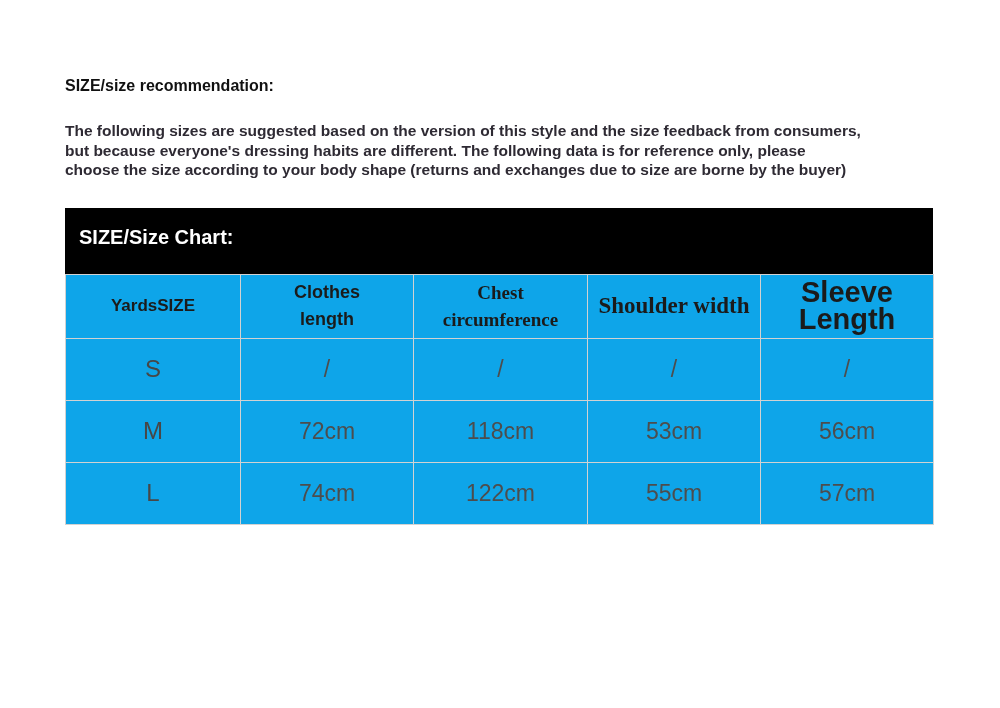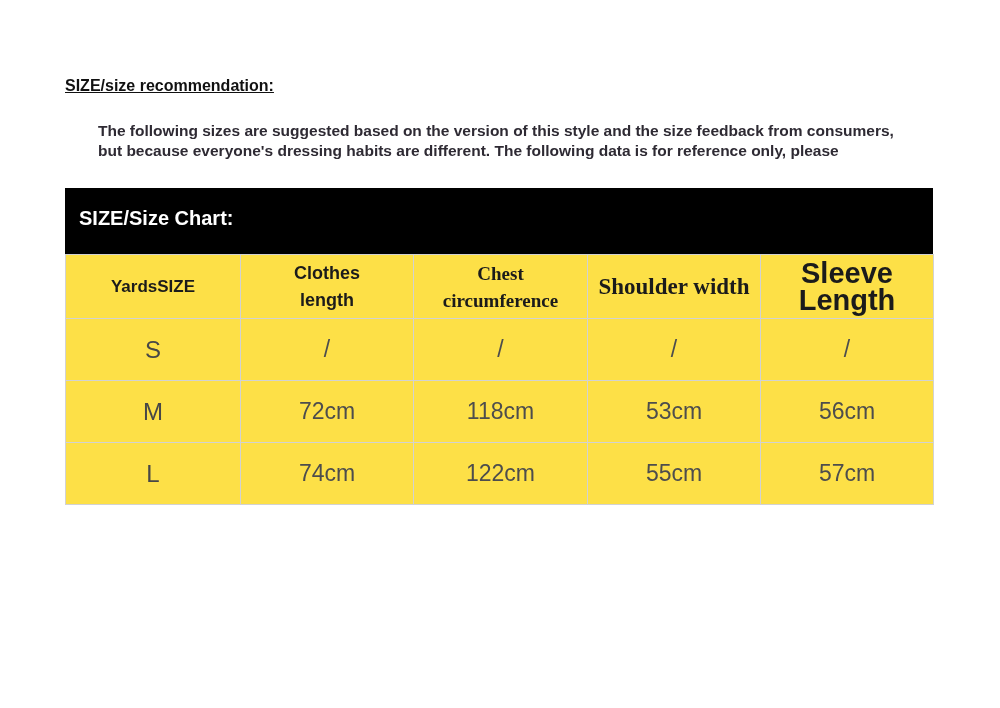--- a/index.html
+++ b/index.html
@@ -15,50 +15,48 @@
     left: 65px;
     top: 76px;
     width: 868px;
   }
   .heading {
     margin: 0;
     font-size: 16px;
     line-height: 20px;
     font-weight: bold;
     color: #111111;
-    text-decoration: underline;
   }
   .desc {
     margin-top: 25px;
     font-size: 15.5px;
     line-height: 19.5px;
     font-weight: bold;
     color: #2e2a33;
-    margin-left: 33px;
   }
   .chart-banner {
     margin-top: 28px;
     height: 66px;
     background: #000000;
     display: flex;
     align-items: center;
     box-sizing: border-box;
     padding-left: 14px;
     padding-bottom: 6px;
   }
   .chart-banner .banner-text {
     color: #ffffff;
     font-size: 20px;
     font-weight: bold;
   }
   table.size-table {
     border-collapse: collapse;
     table-layout: fixed;
     width: 868px;
-    background: #fde047;
+    background: #0ea5e9;
   }
   table.size-table col.col0 { width: 175px; }
   table.size-table col.col1 { width: 173px; }
   table.size-table col.col2 { width: 174px; }
   table.size-table col.col3 { width: 173px; }
   table.size-table col.col4 { width: 173px; }
   table.size-table th, table.size-table td {
     border: 1px solid #d2d2d2;
     text-align: center;
     vertical-align: middle;
@@ -83,20 +81,21 @@
 </head>
 <body>
 
 <div class="page">
 
   <h2 class="heading">SIZE/size recommendation:</h2>
 
   <div class="desc">
     <div>The following sizes are suggested based on the version of this style and the size feedback from consumers,</div>
     <div>but because everyone's dressing habits are different. The following data is for reference only, please</div>
+    <div>choose the size according to your body shape (returns and exchanges due to size are borne by the buyer)</div>
   </div>
 
   <div class="chart-banner">
     <span class="banner-text">SIZE/Size Chart:</span>
   </div>
 
   <table class="size-table">
     <colgroup>
       <col class="col0">
         <col class="col1">

